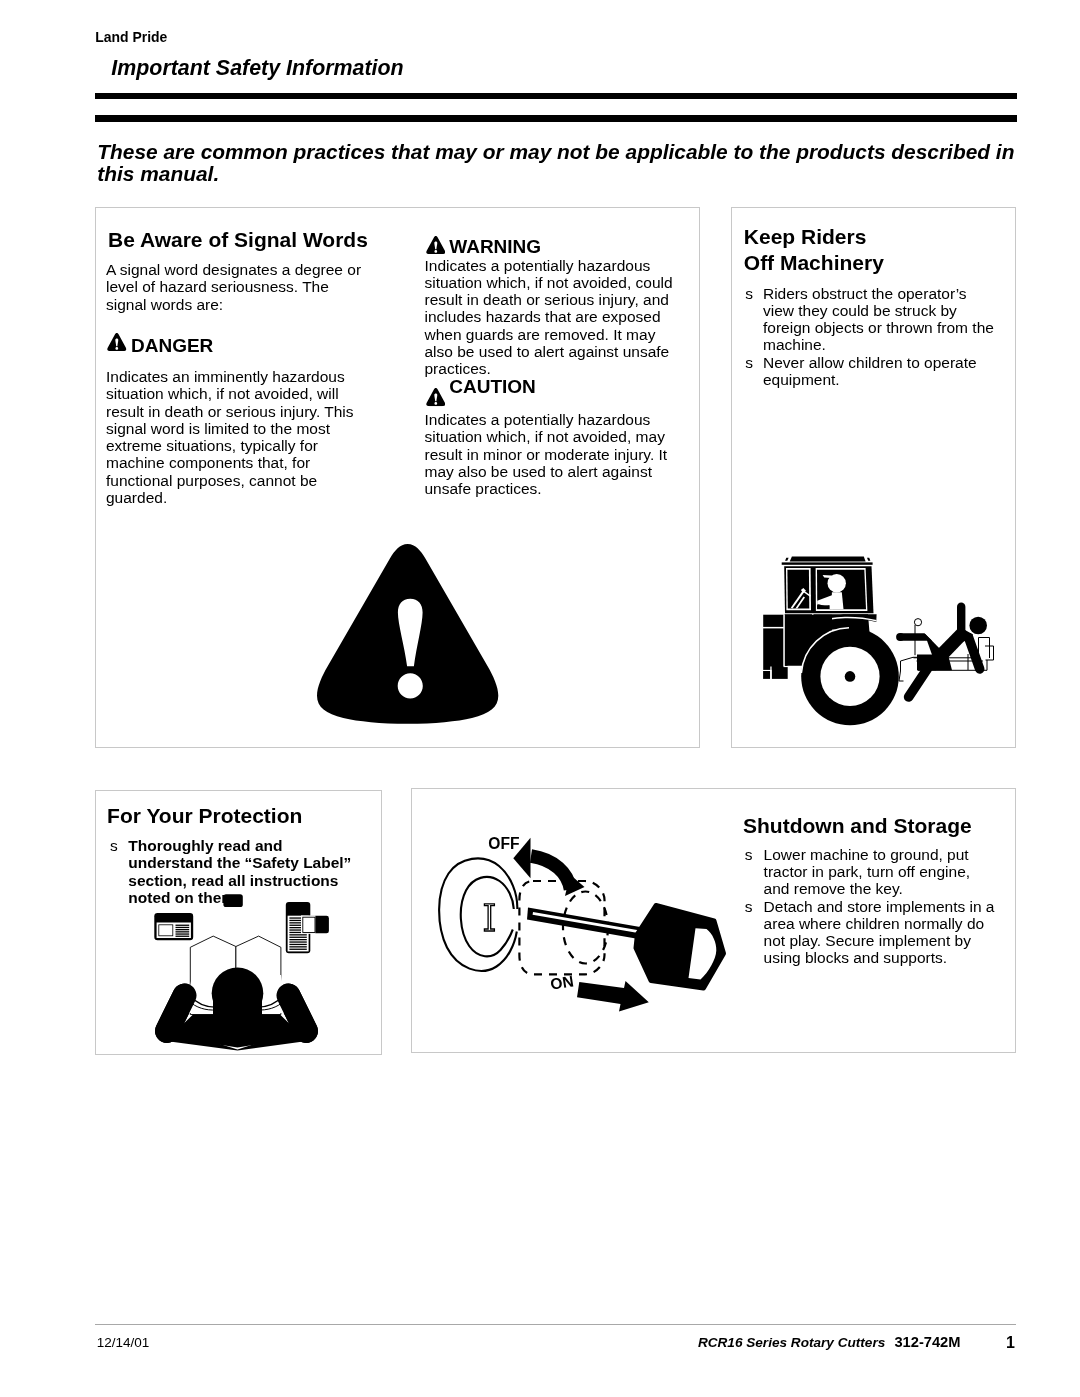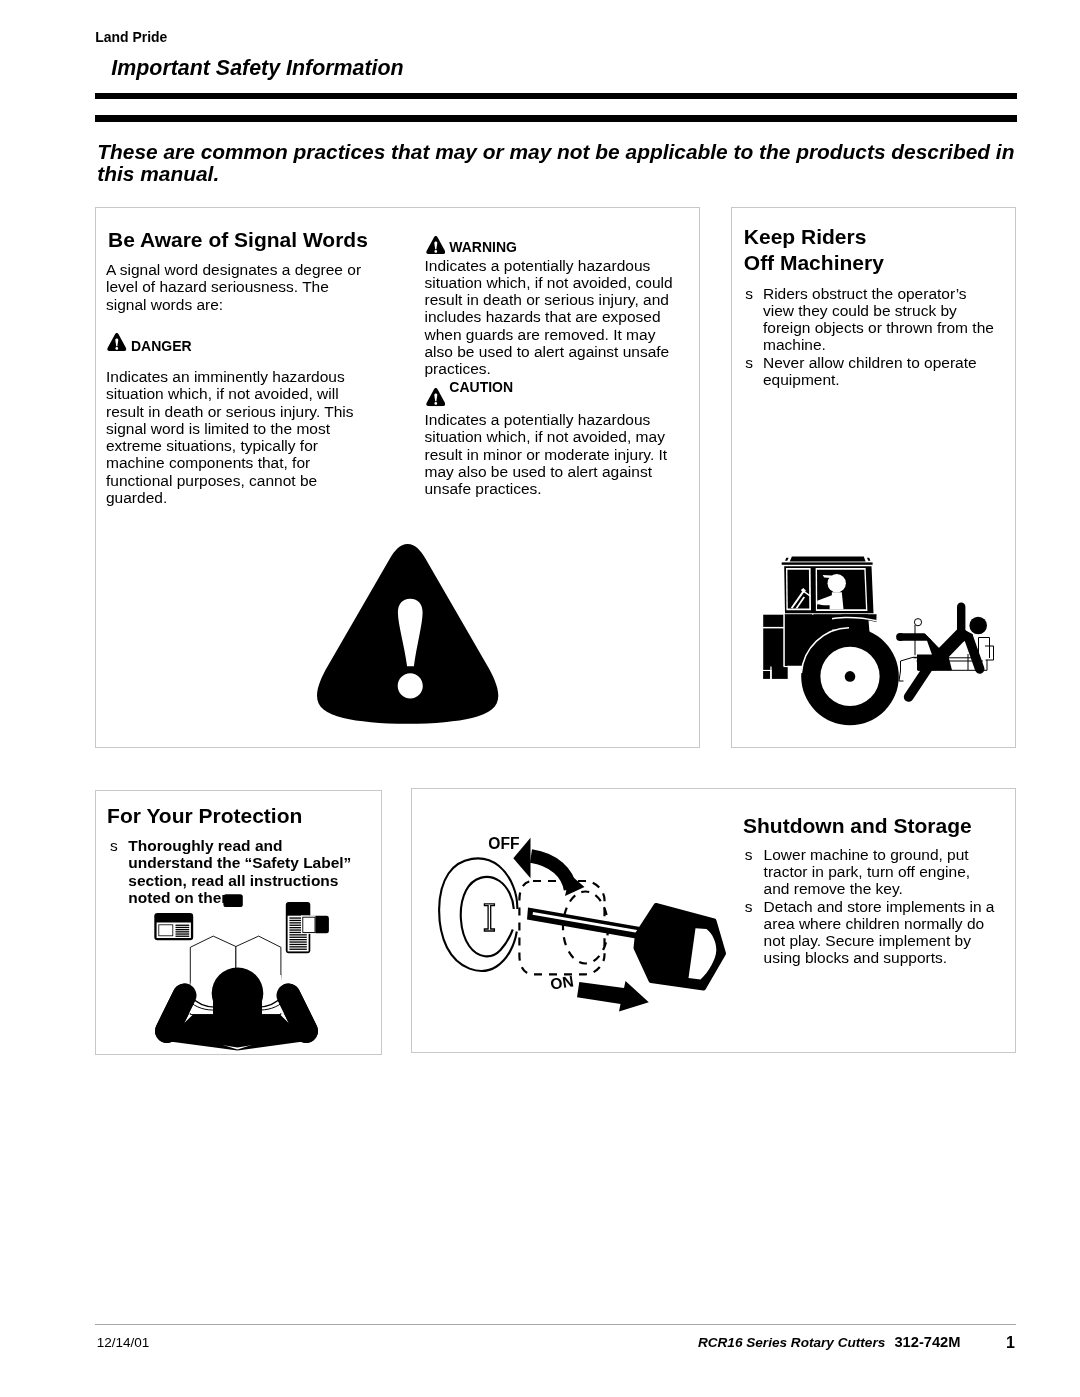--- a/index.html
+++ b/index.html
@@ -20,21 +20,21 @@
 
   
   .panel{border:1px solid #c8c8c8;box-sizing:border-box;background:#fff;z-index:0;}
   #panel-signal{left:95px;top:207px;width:605px;height:541px;}
   #panel-riders{left:730.7px;top:207px;width:285.8px;height:541px;}
   #panel-protection{left:95px;top:789.8px;width:286.5px;height:265px;}
   #panel-shutdown{left:411.2px;top:788.2px;width:604.5px;height:265.3px;}
 
   .h1{font-size:21px;font-weight:bold;line-height:24px;}
   .body{font-size:15.5px;line-height:17.25px;}
-  .lbl{font-size:14px;font-weight:bold;line-height:18px;}
+  .lbl{font-size:19px;font-weight:bold;line-height:18px;}
 
   
   #sw-heading{left:108px;top:227.7px;}
   #sw-intro{left:106px;top:261px;width:261px;}
   #sw-danger-row{left:107.4px;top:333px;}
   #sw-danger-icon{width:19.6px;height:18.2px;display:block;}
   #sw-danger-label{left:131.0px;top:337.0px;}
   #sw-danger-body{left:106px;top:360px;width:261px;margin-top:8px;}
   #wn-row{left:425.6px;top:235.8px;}
   #wn-icon{width:19.6px;height:18.2px;display:block;}

